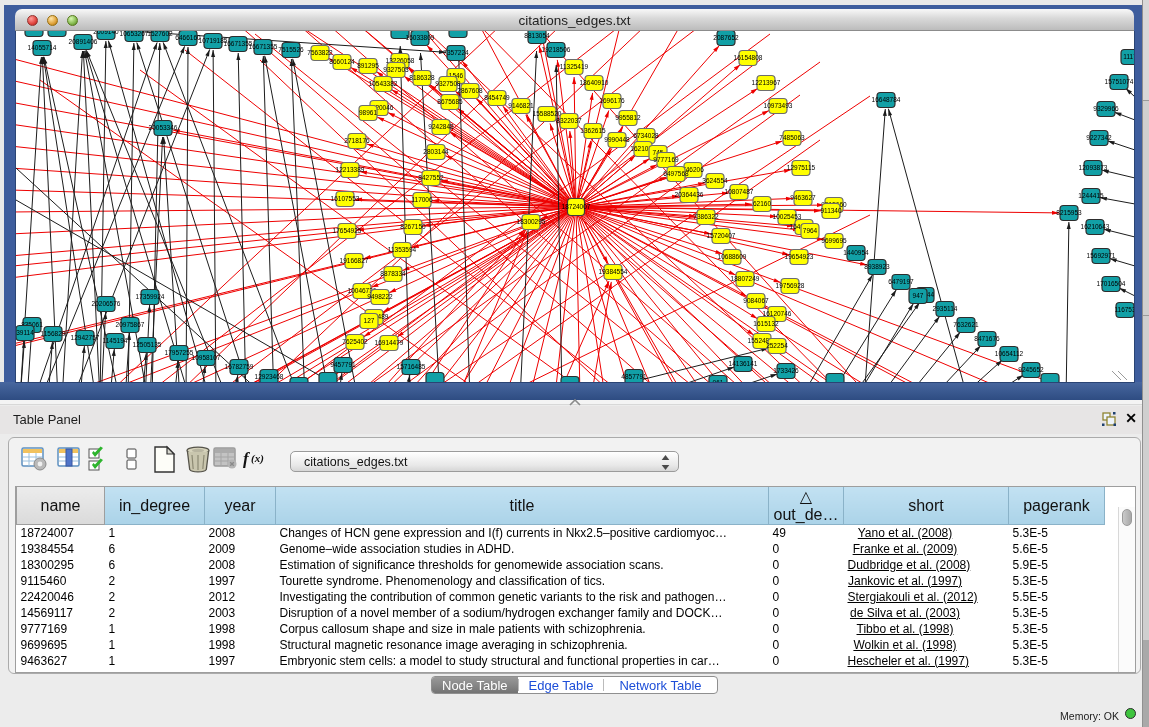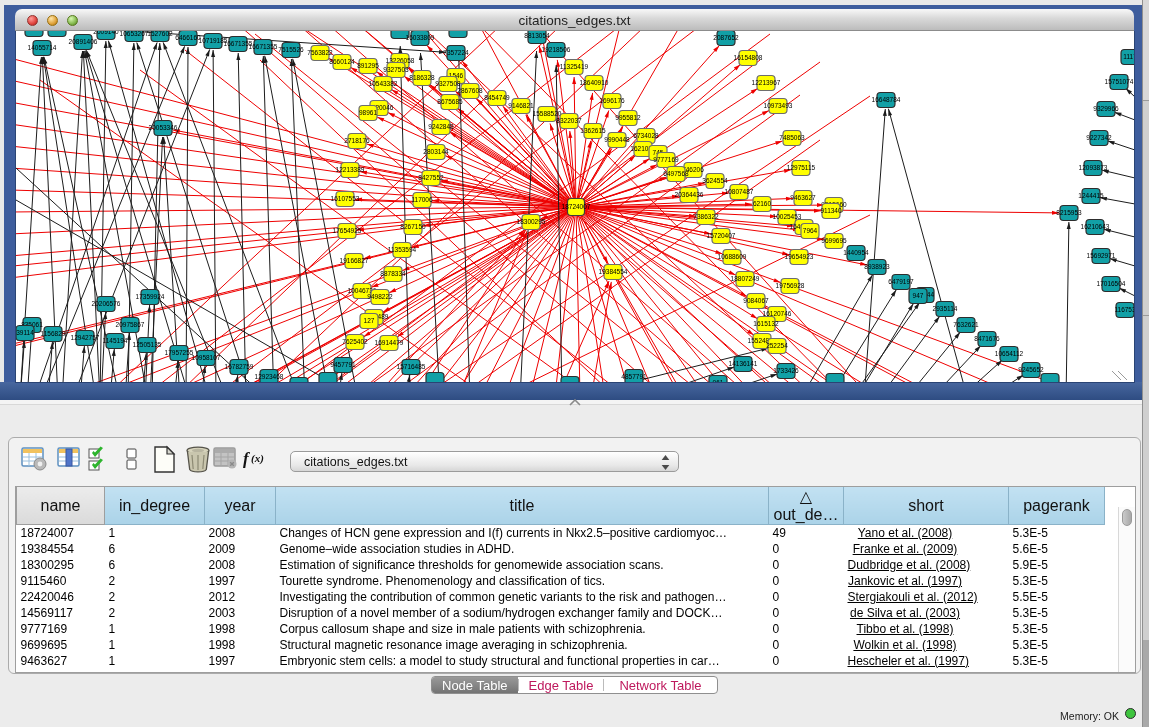--- a/index.html
+++ b/index.html
@@ -29,21 +29,21 @@
 #tablewrap{position:absolute;left:6px;top:48px;width:1121px;height:187px;background:#fff;border:1px solid #9e9e9e;overflow:hidden;}
 table{border-collapse:collapse;table-layout:fixed;width:1103px;font-size:12px;}
 th{height:20px;font-weight:normal;font-size:16px;color:#111;background:linear-gradient(#c2e1f2,#abd3e8);border:1px solid #8ab2c8;border-top:none;text-align:center;padding:0;}
 th.first{background:linear-gradient(#ececec,#dadada);border-color:#9e9e9e;}
 th.c8{background:#fff;border:none;}
 td{height:16px;padding:0 2px 0 4px;color:#000;white-space:nowrap;overflow:hidden;}
 .c1{width:88px;} .c2{width:100px;} .c3{width:71px;} .c4{width:493px;margin-left:32px;} .c5{width:75px;} .c6{width:165px;text-align:center;} td.c6{padding-right:46px;text-decoration:underline;} .c7{width:96px;} .c8{width:26px;}
 #vsb{position:absolute;right:0px;top:20px;width:17px;height:166px;background:#fbfbfb;border-left:1px solid #d8d8d8;}
 #vsb .thumb{position:absolute;left:3px;top:2px;width:10px;height:17px;border-radius:5px;background:linear-gradient(90deg,#cacaca,#a8a8a8);border:1px solid #9a9a9a;}
 #tabs{position:absolute;left:431px;top:276px;height:18px;display:flex;border:1px solid #8f8f8f;border-radius:4px;overflow:hidden;background:#fff;}
-#tabs .seg{font-size:13px;padding:1px 10px 0 10px;color:#be185d;height:18px;}
+#tabs .seg{font-size:13px;padding:1px 10px 0 10px;color:#1d4ed8;height:18px;}
 #tabs .seg.last{padding:1px 15px 0 15px;}
 #tabs .sel{background:linear-gradient(#9a9a9a,#6f6f6f);color:#fff;}
 #tabs .sep{width:1px;background:#bbb;margin:2px 0;}
 #memory{position:absolute;right:30px;top:310px;font-size:10.5px;color:#222;padding-left:20px;}
 #memled{position:absolute;right:13px;top:308px;width:11px;height:11px;border-radius:50%;background:#3ec43e;border:1px solid #2c2c2c;}
 #floaticon{position:absolute;right:33px;top:6px;width:14px;height:14px;}
 #closex{position:absolute;right:12px;top:4px;font-size:14px;font-weight:bold;color:#000;}
 </style></head>
 <body>
 <div id="desktop"></div>
@@ -744,20 +744,31 @@
     <div class="seg" style="top:0;height:100px;background:#d8d8d8;"></div>
  <div class="seg" style="top:100px;height:1px;background:#9a9a9a;"></div>
  <div class="seg" style="top:315px;height:1px;background:#9a9a9a;"></div>
  <div class="seg" style="top:640px;height:87px;background:#a9a9a9;"></div>
   </div>
 <div id="panel">
   <div id="topstrip"></div>
     <svg style="position:absolute;left:569px;top:-1px;z-index:5;" width="12" height="7">
       <path d="M1 6 L6 1 L11 6" fill="none" stroke="#8a8a8a" stroke-width="1.6"></path>
     </svg>
+  <div id="panelhead">
+      <span class="lbl">Table Panel</span>
+    <svg id="floaticon" viewBox="0 0 14 14">
+        <rect x="1" y="1" width="7" height="7" fill="#eef4fb" stroke="#8f8432" stroke-width="1.3"></rect>
+        <rect x="5" y="5" width="8" height="8" fill="#eef4fb" stroke="#8f8432" stroke-width="1.3"></rect>
+        <rect x="11" y="0" width="2.5" height="2.5" fill="#1c3f6e"></rect>
+        <rect x="0" y="11.5" width="2.5" height="2.5" fill="#1c3f6e"></rect>
+        <rect x="11.5" y="11.5" width="2.5" height="2.5" fill="#1c3f6e"></rect>
+      </svg>
+    <div id="closex">✕</div>
+  </div>
   <div id="container">
     <svg id="toolbaricons" width="270" height="30" viewBox="0 0 270 30">
       <g>
           <rect x="7" y="3" width="21" height="18" rx="1.5" fill="#fff" stroke="#5e90c0" stroke-width="1.5"></rect>
           <rect x="8" y="4" width="19" height="4" fill="#f2c25e"></rect>
           <g stroke="#9cc0dd" stroke-width="1">
             <line x1="8" y1="12" x2="27" y2="12"></line>
             <line x1="8" y1="16" x2="27" y2="16"></line>
             <line x1="14" y1="8" x2="14" y2="21"></line>
             <line x1="21" y1="8" x2="21" y2="21"></line>

